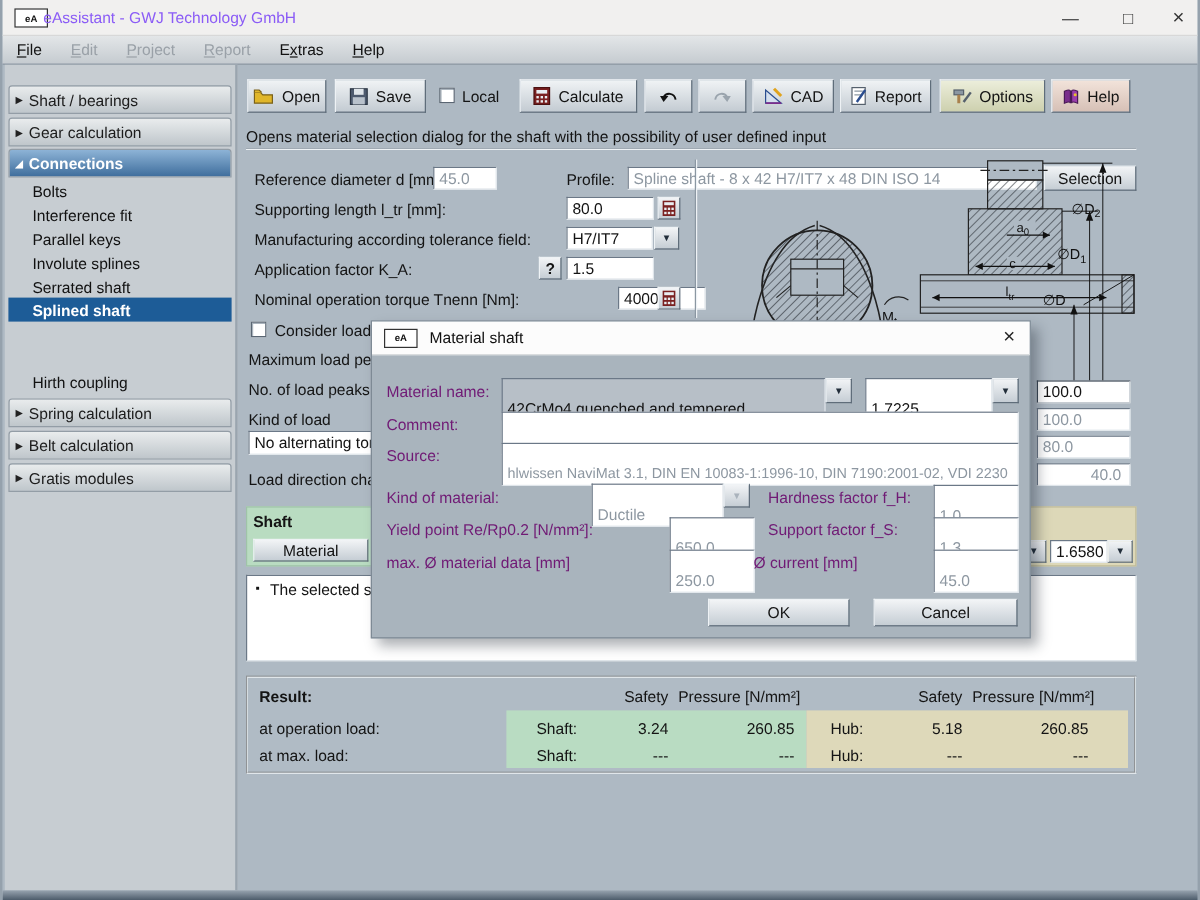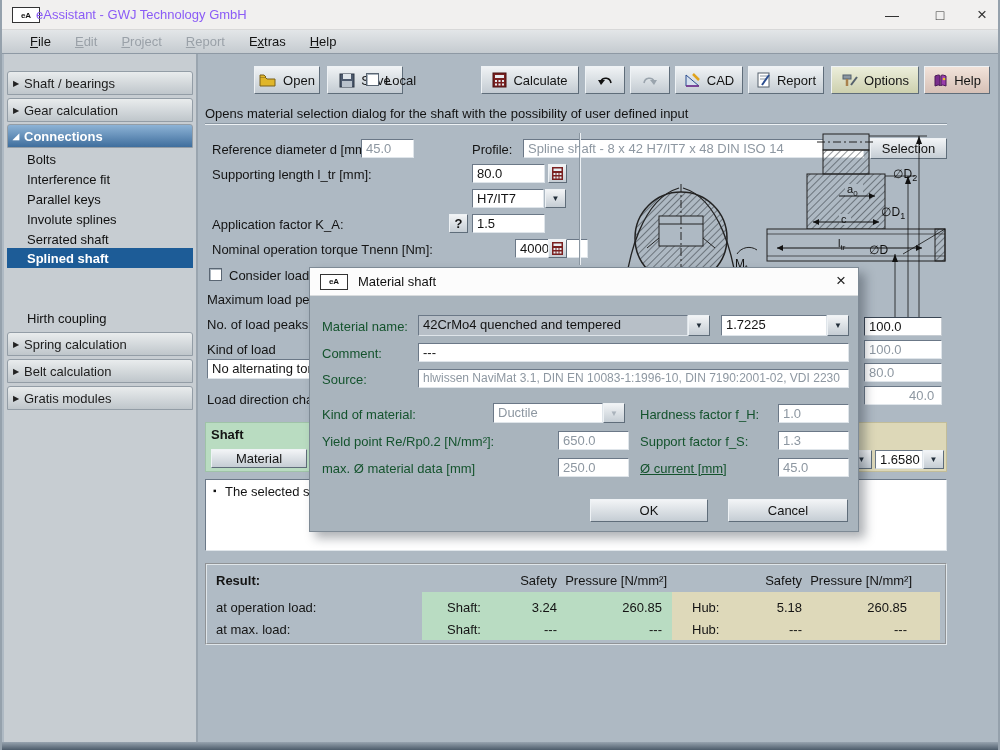--- a/index.html
+++ b/index.html
@@ -14,41 +14,41 @@
   .titlebar { left:0; top:0; width:100%; height:30px; background:#f1f0ef; border-bottom:1px solid #d8d8d8; }
   .appicon { width:28px; height:16px; background:#fff; border:1px solid #333; font-size:8px; font-weight:bold;
              display:flex; align-items:center; justify-content:center; color:#111; }
   .title-text { font-size:13px; color:#8b5cf6; }
   .winbtn { width:40px; height:30px; display:flex; align-items:center; justify-content:center;
             font-size:14px; color:#333; }
 
   
   .menubar { left:0; top:30px; width:100%; height:24px;
              background:linear-gradient(#e3e6e8,#c5cbd0); border-bottom:1px solid #8e99a4;
-             display:flex; align-items:center; padding-left:16px; }
+             display:flex; align-items:center; padding-left:0; }
   .menu-item { font-size:13px; color:#131313; padding:0 12px; }
   .menu-item.disabled { color:#9aa1a8; }
   .menu-item u { text-decoration:underline; }
 
   
   .sidebar { left:2px; top:54px; width:194px; height:688px; background:#c7cdd2; border-right:2px solid #9aa5af; }
   .sb-header { position:absolute; left:3px; width:186px; height:24px;
                background:linear-gradient(#e9eced,#bfc6cb); border:1px solid #939da6; border-radius:3px 3px 0 0;
                display:flex; align-items:center; font-size:13px; color:#1c1c1c; }
   .sb-header .arr { width:16px; text-align:center; font-size:8px; color:#222; }
   .sb-header.expanded { background:linear-gradient(#8db3d6,#3f6e9d); color:#fff; font-weight:bold; }
   .sb-header.expanded .arr { color:#fff; }
   .sb-item { position:absolute; left:3px; width:186px; height:20px; display:flex; align-items:center;
              padding-left:20px; font-size:13px; color:#111; }
   .sb-item.selected { background:#1d5c97; color:#fff; font-weight:bold; }
 
   
   .tbtn { position:absolute; top:66px; height:28px; background:linear-gradient(#f0f3f5,#c3cbd2);
           border:1px solid; border-color:#eef2f5 #5f6d7a #5f6d7a #eef2f5;
-          display:flex; align-items:center; justify-content:center; gap:6px; font-size:13px; color:#131313;margin-left:48px; }
+          display:flex; align-items:center; justify-content:center; gap:6px; font-size:13px; color:#131313; }
   .tbtn.tint-y { background:linear-gradient(#eceedb,#cdd0ae); }
   .tbtn.tint-p { background:linear-gradient(#f2e3da,#d6c0b6); }
   .tbtn.disabled { color:#9aa4ad; }
 
   .chk { width:13px; height:13px; background:#fff; border:1px solid #5a6673; box-shadow:inset 1px 1px 0 #aab4bd; }
 
   .groove { height:2px; background:linear-gradient(#8b97a2,#8b97a2) top/100% 1px no-repeat, #eef2f5; }
 
   
   .field { position:absolute; background:#fff; border:1px solid; border-color:#6b7887 #dfe5ea #dfe5ea #6b7887;
@@ -70,23 +70,23 @@
   
   .result-box { background:#b0bbc5; border:2px groove #e0e6ea; }
   .rlabel { position:absolute; font-size:13px; color:#141414; white-space:nowrap; }
   .rnum { position:absolute; font-size:13px; color:#141414; text-align:right; }
 
   
   .dialog { left:307px; top:267px; width:550px; height:265px; background:#a9b4bd;
             border:1px solid #7e8a95; box-shadow:6px 6px 10px rgba(20,30,40,.35); z-index:10; }
   .dlg-title { position:absolute; left:0; top:0; width:100%; height:28px; background:#fcfcfc;
                border-bottom:1px solid #d9dcde; display:flex; align-items:center; }
-  .dlg-lbl { position:absolute; font-size:13px; color:#14532d; white-space:nowrap; }
+  .dlg-lbl { position:absolute; font-size:13px; color:#701a75; white-space:nowrap; }
   .dfield { position:absolute; background:#fff; border:1px solid; border-color:#6b7887 #dfe5ea #dfe5ea #6b7887;
-            font-size:13px; color:#131313; padding:1px 4px; overflow:hidden; white-space:nowrap; }
+            font-size:13px; color:#131313; padding:17px 4px; overflow:hidden; white-space:nowrap; }
   .dfield.ro { color:#8d97a1; }
 
   svg text { font-family:"Liberation Sans", sans-serif; }
 </style>
 </head>
 <body>
 
 <div class="win">
 
   <div class="abs titlebar">
@@ -297,20 +297,21 @@
           <rect x="1.5" y="6" width="2" height="2"></rect>
           <rect x="4.5" y="6" width="2" height="2"></rect>
           <rect x="7.5" y="6" width="2" height="2"></rect>
           <rect x="1.5" y="9.5" width="2" height="2"></rect>
           <rect x="4.5" y="9.5" width="2" height="2"></rect>
           <rect x="7.5" y="9.5" width="2" height="2"></rect>
         </g>
       </svg>
   </div>
 
+  <div class="abs lbl" style="left:210px; top:192px;">Manufacturing according tolerance field:</div>
   <div class="field" style="left:470px; top:189px; width:72px; height:19px;">H7/IT7</div>
   <div class="btn3d" style="left:543px; top:189px; width:21px; height:19px;">
       <span class="ddarrow">▼</span>
     </div>
 
   <div class="abs lbl" style="left:210px; top:217px;">Application factor K_A:</div>
   <div class="btn3d" style="left:447px; top:214px; width:19px; height:19px; font-weight:bold;">?</div>
   <div class="field" style="left:470px; top:214px; width:73px; height:19px;">1.5</div>
 
   <div class="abs lbl" style="left:210px; top:242px;">Nominal operation torque Tnenn [Nm]:</div>
@@ -421,21 +422,21 @@
     <div class="dlg-lbl" style="left:330px; top:139px;">Hardness factor f_H:</div>
     <div class="dfield ro" style="left:468px; top:136px; width:71px; height:19px;">1.0</div>
 
     <div class="dlg-lbl" style="left:12px; top:166px;">Yield point Re/Rp0.2 [N/mm²]:</div>
     <div class="dfield ro" style="left:248px; top:163px; width:71px; height:19px;">650.0</div>
     <div class="dlg-lbl" style="left:330px; top:166px;">Support factor f_S:</div>
     <div class="dfield ro" style="left:468px; top:163px; width:71px; height:19px;">1.3</div>
 
     <div class="dlg-lbl" style="left:12px; top:193px;">max. Ø material data [mm]</div>
     <div class="dfield ro" style="left:248px; top:190px; width:71px; height:19px;">250.0</div>
-    <div class="dlg-lbl" style="left:330px; top:193px;text-decoration:underline;">Ø current [mm]</div>
+    <div class="dlg-lbl" style="left:318px; top:193px;">Ø current [mm]</div>
     <div class="dfield ro" style="left:468px; top:190px; width:71px; height:19px;">45.0</div>
 
     <div class="btn3d" style="left:280px; top:231px; width:118px; height:23px;">OK</div>
     <div class="btn3d" style="left:418px; top:231px; width:120px; height:23px;">Cancel</div>
   </div>
 
   <div class="abs" style="left:0; top:742px; width:1000px; height:8px; background:linear-gradient(#97a3af,#4d5c6b);"></div>
 </div>
 
 </body></html>

